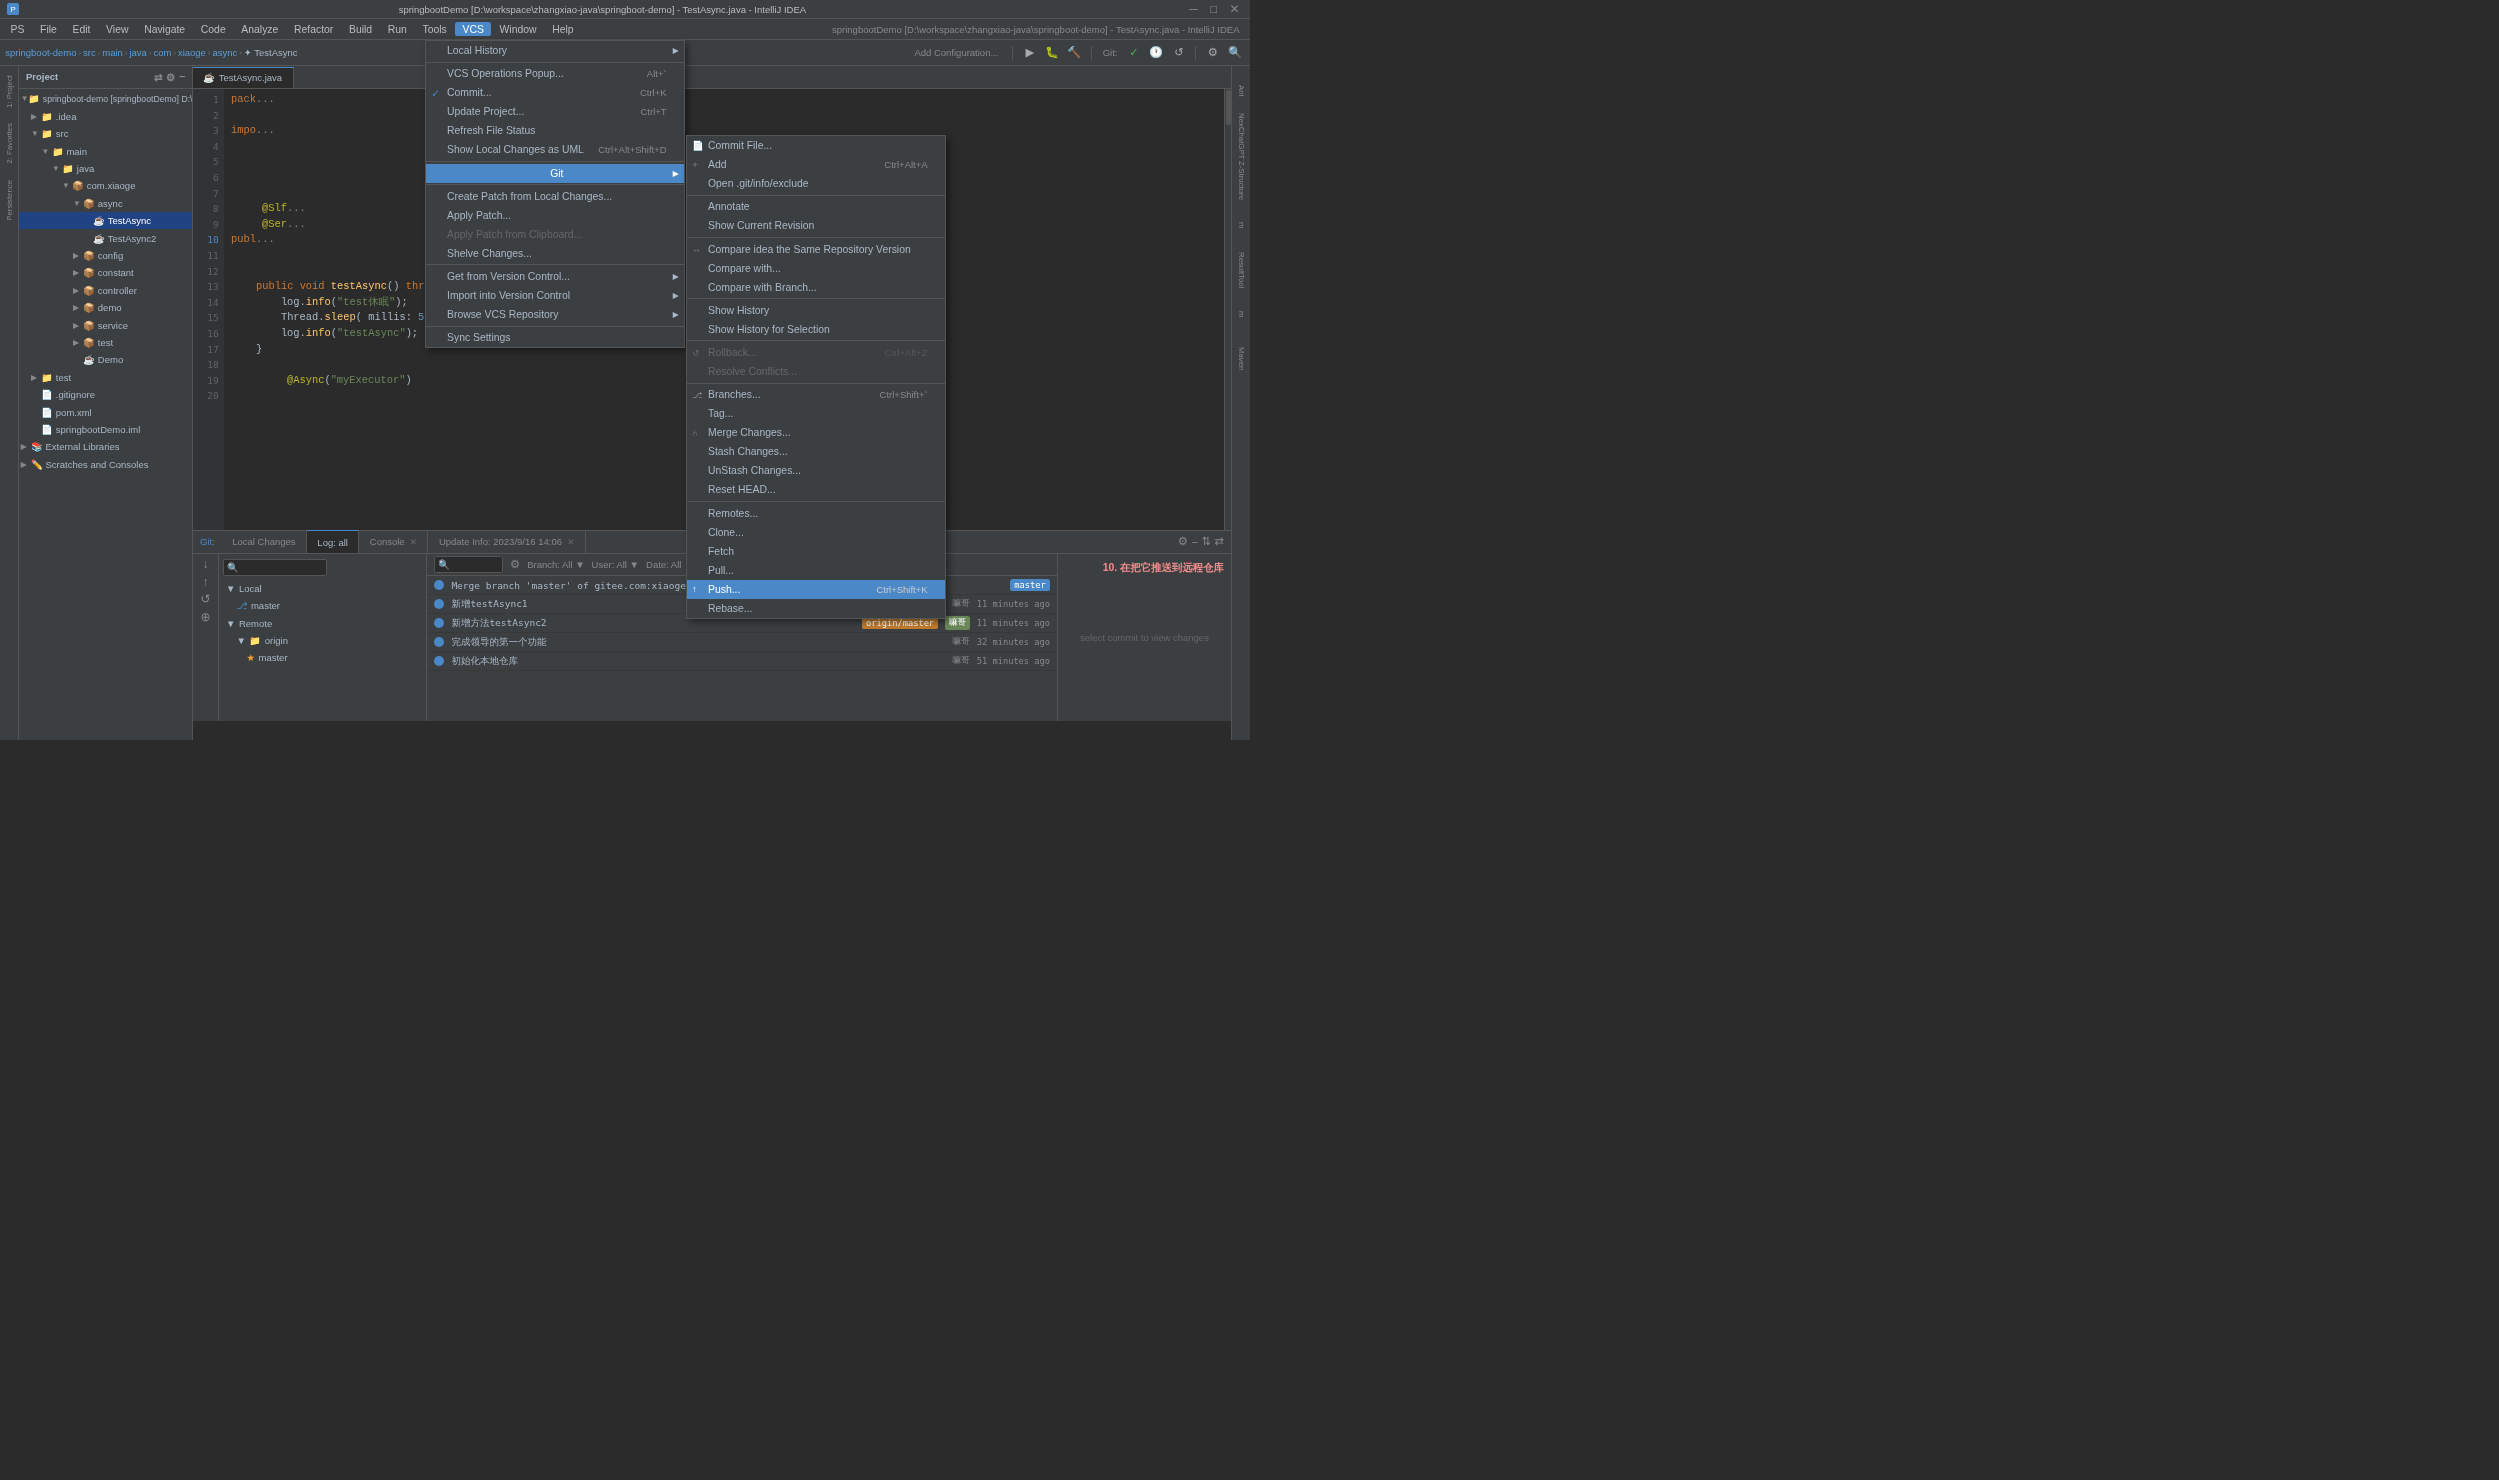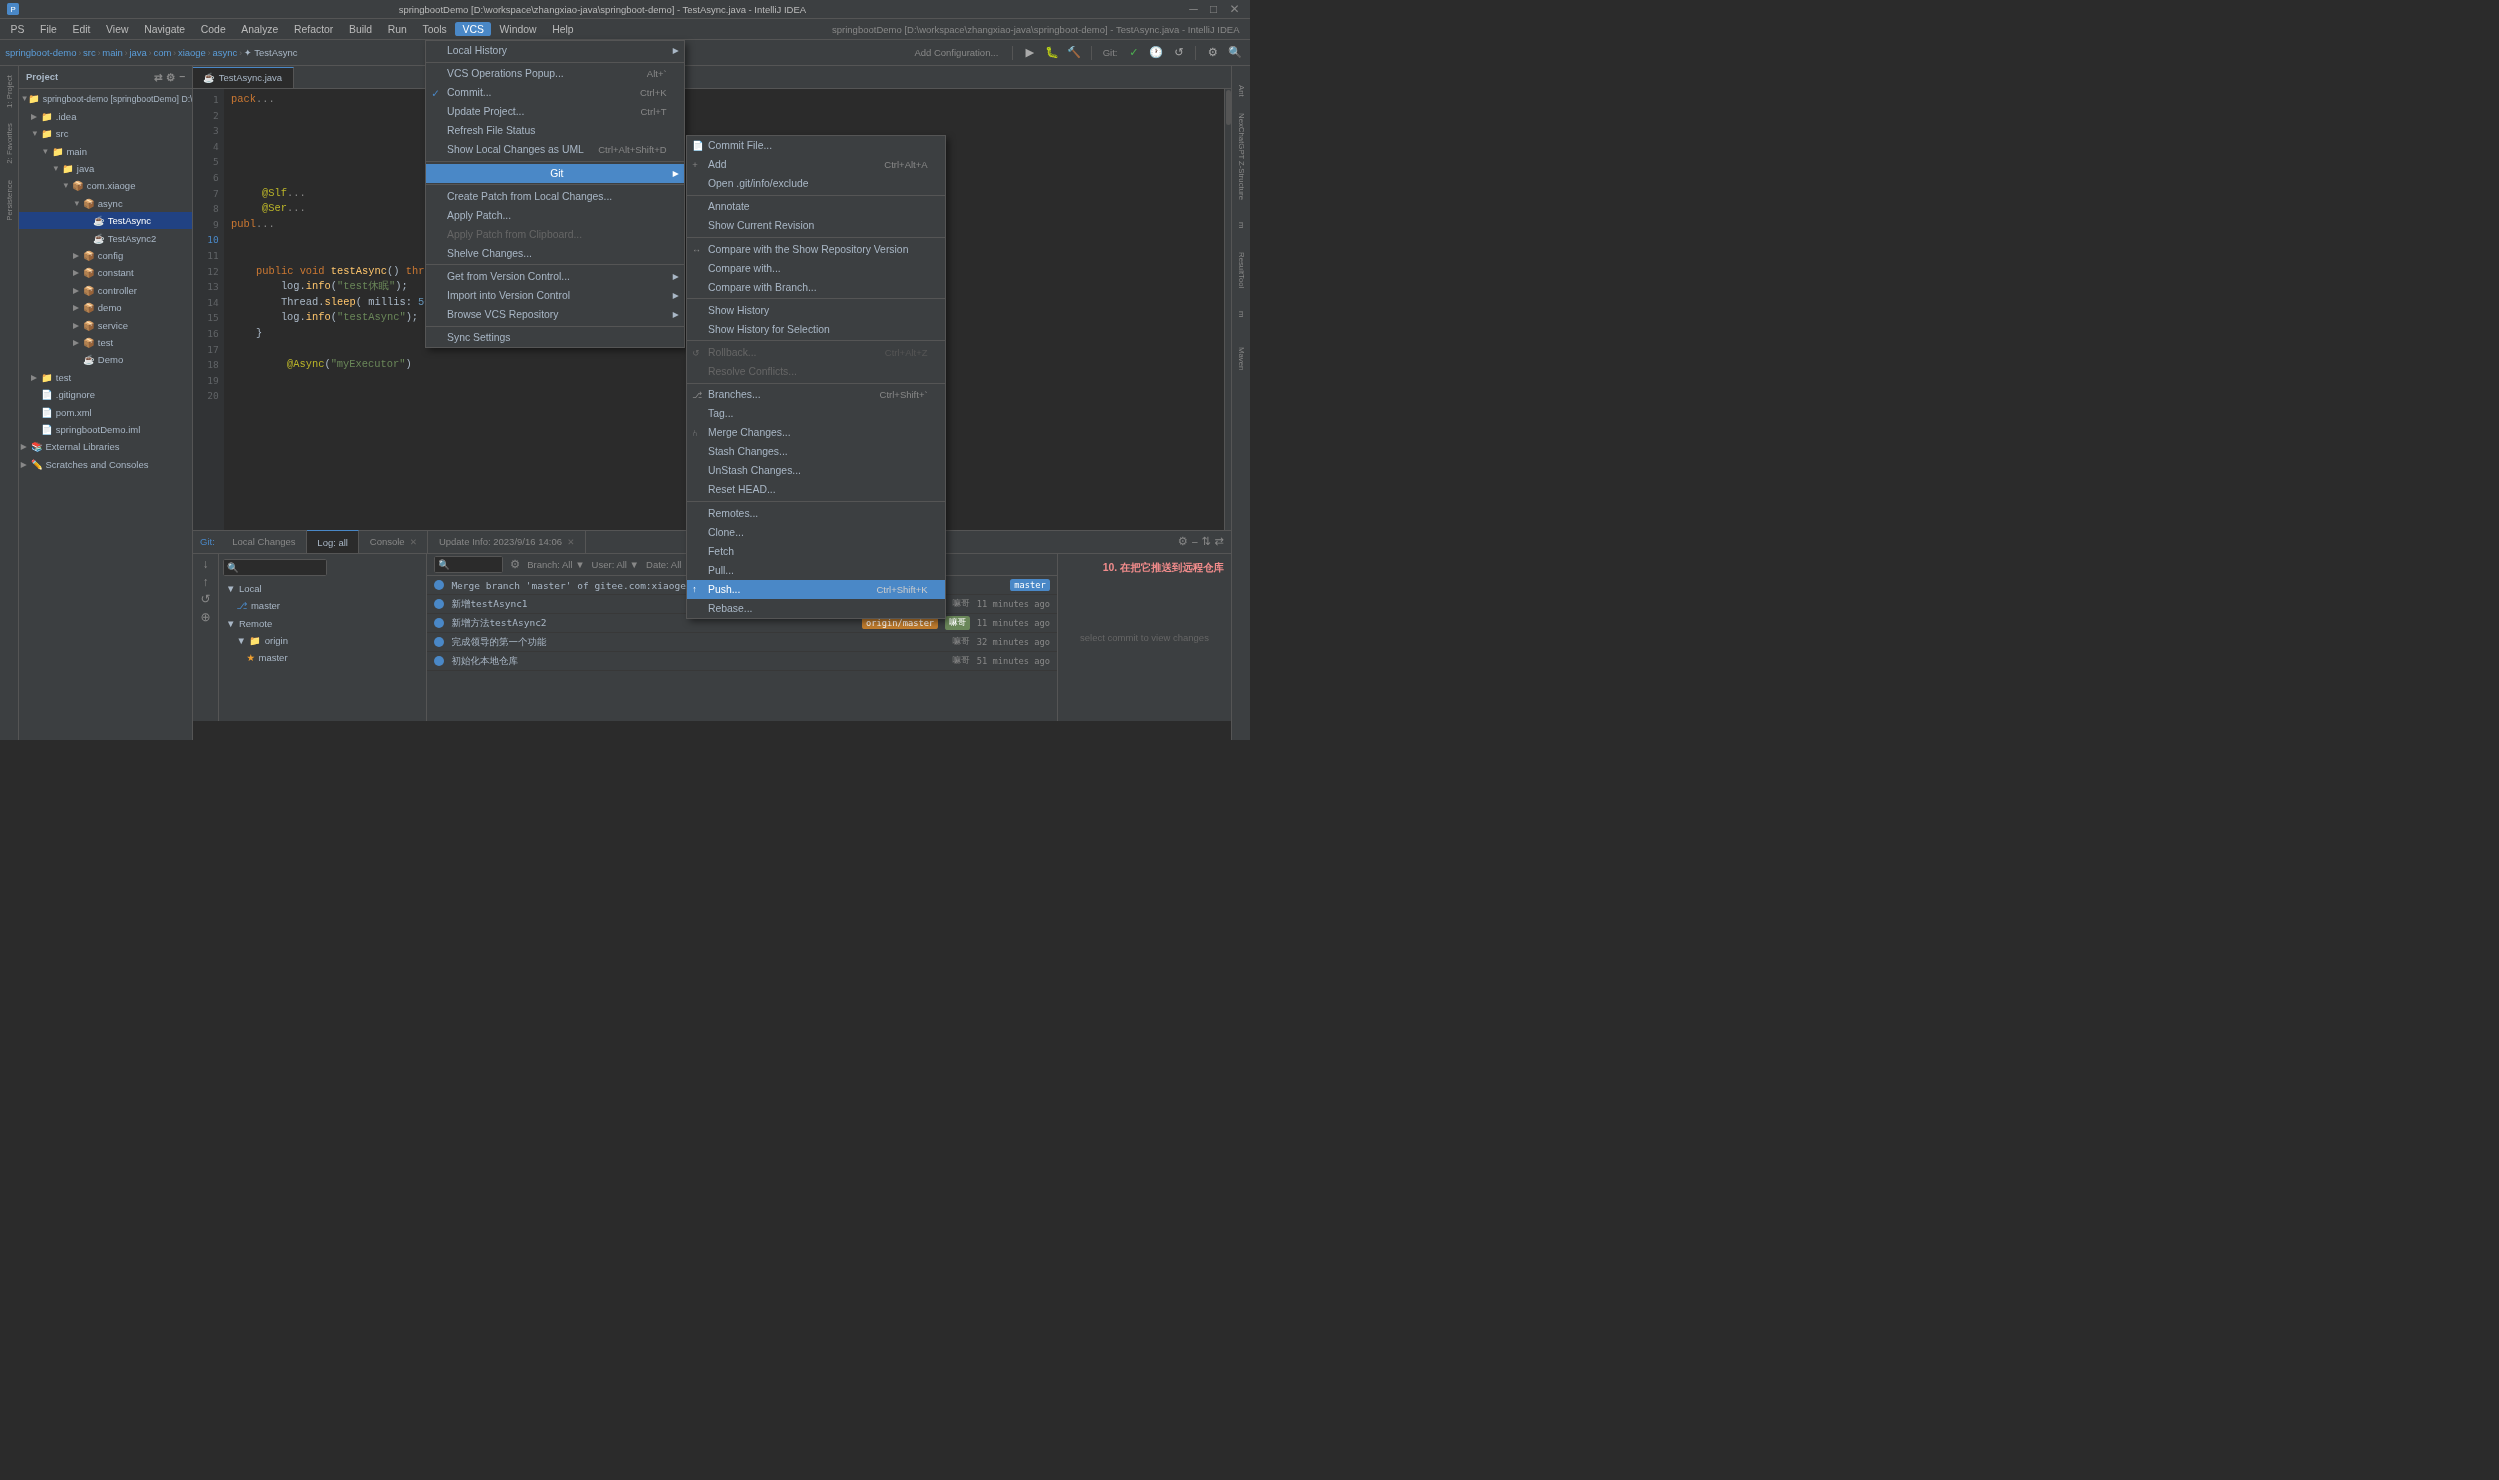--- a/index.html
+++ b/index.html
@@ -606,20 +606,21 @@
         <div>15</div>
         <div>16</div>
         <div>17</div>
         <div>18</div>
         <div>19</div>
         <div>20</div>
       </div>
       <div class="code-area">
         <div class="code-line"><span class="kw">pack</span><span style="color:#888;">...</span></div>
         <div class="code-line"></div>
+        <div class="code-line"><span class="kw">impo</span><span style="color:#888;">...</span></div>
         <div class="code-line"></div>
         <div class="code-line"></div>
         <div class="code-line"></div>
         <div class="code-line"></div>
         <div class="code-line"><span class="ann">@Slf</span><span style="color:#888;">...</span></div>
         <div class="code-line"><span class="ann">@Ser</span><span style="color:#888;">...</span></div>
         <div class="code-line"><span class="kw">publ</span><span style="color:#888;">...</span></div>
         <div class="code-line"></div>
         <div class="code-line"></div>
         <div class="code-line">    <span class="kw">public</span> <span class="kw">void</span> <span class="fn">testAsync</span>() <span class="kw">throws</span> <span class="cls">Int</span><span style="color:#888;">...</span></div>
@@ -870,21 +871,21 @@
     <div class="dropdown-separator"></div>
     <div class="dropdown-item">
       <span>Annotate</span>
     </div>
     <div class="dropdown-item">
       <span>Show Current Revision</span>
     </div>
     <div class="dropdown-separator"></div>
     <div class="dropdown-item">
       <span style="position:absolute;left:5.2px;color:#888;font-size:8.7px;">↔</span>
-      <span>Compare with the Show Repository Version</span>
+      <span>Compare idea the Same Repository Version</span>
     </div>
     <div class="dropdown-item">
       <span>Compare with...</span>
     </div>
     <div class="dropdown-item">
       <span>Compare with Branch...</span>
     </div>
     <div class="dropdown-separator"></div>
     <div class="dropdown-item">
       <span>Show History</span>

